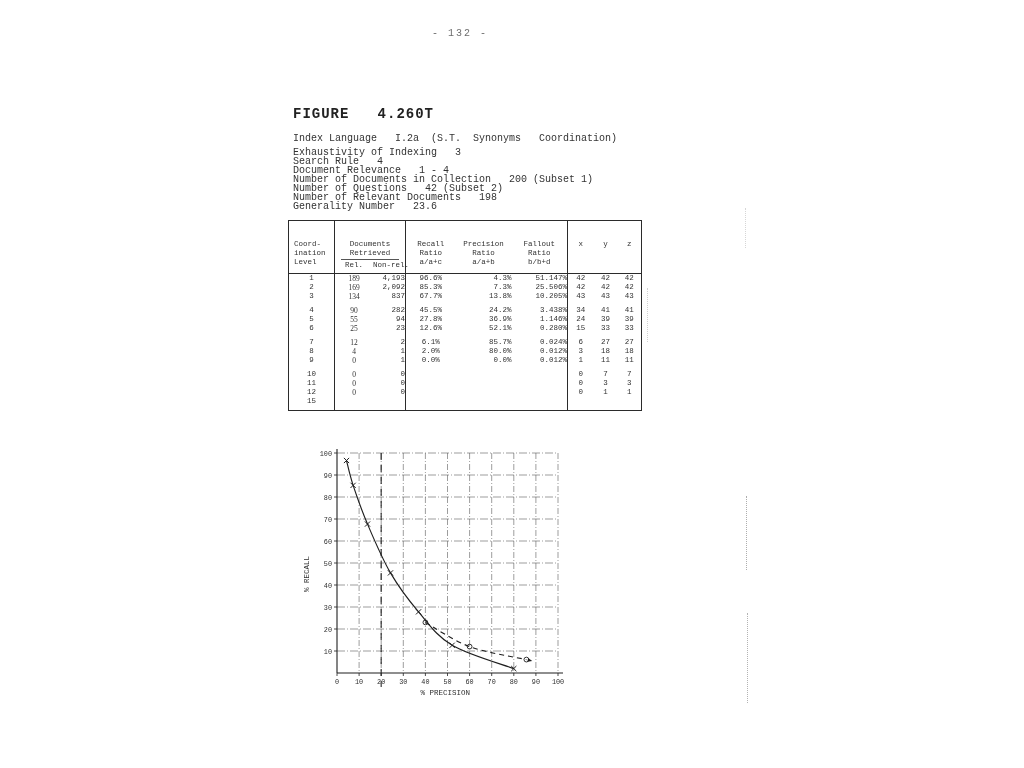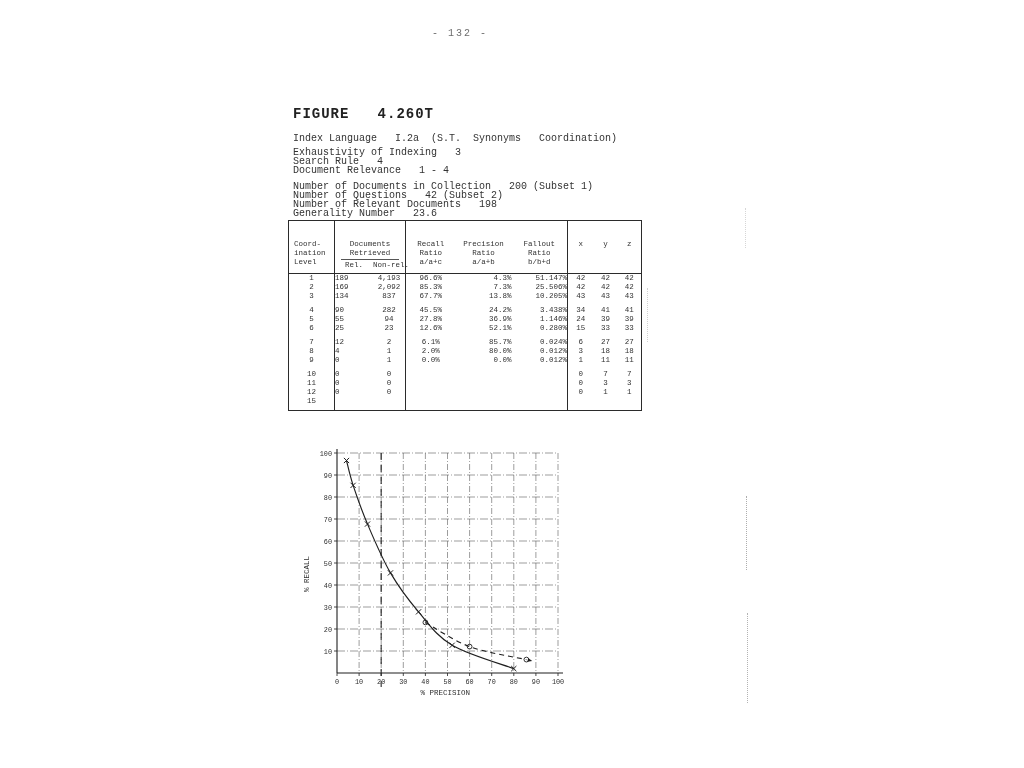--- a/index.html
+++ b/index.html
@@ -7,39 +7,39 @@
   body { position: relative; font-family: "Liberation Mono", "DejaVu Sans Mono", monospace; color: #2e2e2e; }
 
   .page-number { position: absolute; top: 28px; left: 415px; width: 90px; text-align: center;
                  font-size: 10px; letter-spacing: 2px; color: #6c6c6c; white-space: pre; }
 
   .figure-block { position: absolute; left: 293px; top: 106px; }
   .figure-title { font-size: 14px; font-weight: bold; letter-spacing: 1px; white-space: pre; color: #222; }
   .meta { margin-top: 12px; }
   .meta-line { font-size: 10px; line-height: 9px; white-space: pre; color: #333; }
   .meta-line.gap-after { margin-bottom: 5px; }
-  .meta-group { margin-top: 7px; }
+  .meta-group { }
 
   
   .table-wrap { position: absolute; left: 288px; top: 220px; }
   table.doc-table { border-collapse: collapse; table-layout: fixed; border: 1px solid #2b2b2b; background: transparent; }
   .doc-table th, .doc-table td { font-weight: normal; font-size: 7.5px; line-height: 9px; padding: 0; color: #333; }
   .doc-table thead th { vertical-align: top; padding-top: 19px; padding-bottom: 3px; border-bottom: 1px solid #2b2b2b; }
   .hdr-line { text-align: center; white-space: pre; }
   .hdr-left .hdr-line { text-align: left; padding-left: 5px; }
   .docs-top { border-bottom: 1px solid #555; margin: 0 6px 1px 6px; padding-bottom: 1px; }
   .docs-sub { display: flex; }
   .docs-sub span { white-space: pre; }
   .docs-sub .rel { width: 38px; text-align: center; }
   .docs-sub .nonrel { width: 32px; text-align: center; }
   .v-r { border-right: 1px solid #2b2b2b; }
   .doc-table tbody td { height: 9px; white-space: pre; }
   .c0 { text-align: center; }
-  .c1 { text-align: left; padding-right: 11px; }
-  .c2 { text-align: center; padding-right: 5px; }
+  .c1 { text-align: center; padding-right: 11px; font-family: Liberation Serif, serif; }
+  .c2 { text-align: right; padding-right: 5px; }
   .c3 { text-align: center; padding-right: 9px; }
   .c4 { text-align: right; padding-right: 13px; }
   .c5 { text-align: right; padding-right: 8px; }
   .c6, .c7, .c8 { text-align: center; }
   tr.group-gap td { padding-top: 5px; }
   .doc-table tbody tr:last-child td { padding-bottom: 4px; }
 
   
   .chart-wrap { position: absolute; left: 300px; top: 438px; }
   svg text { font-family: "Liberation Mono", "DejaVu Sans Mono", monospace; fill: #2e2e2e; }

